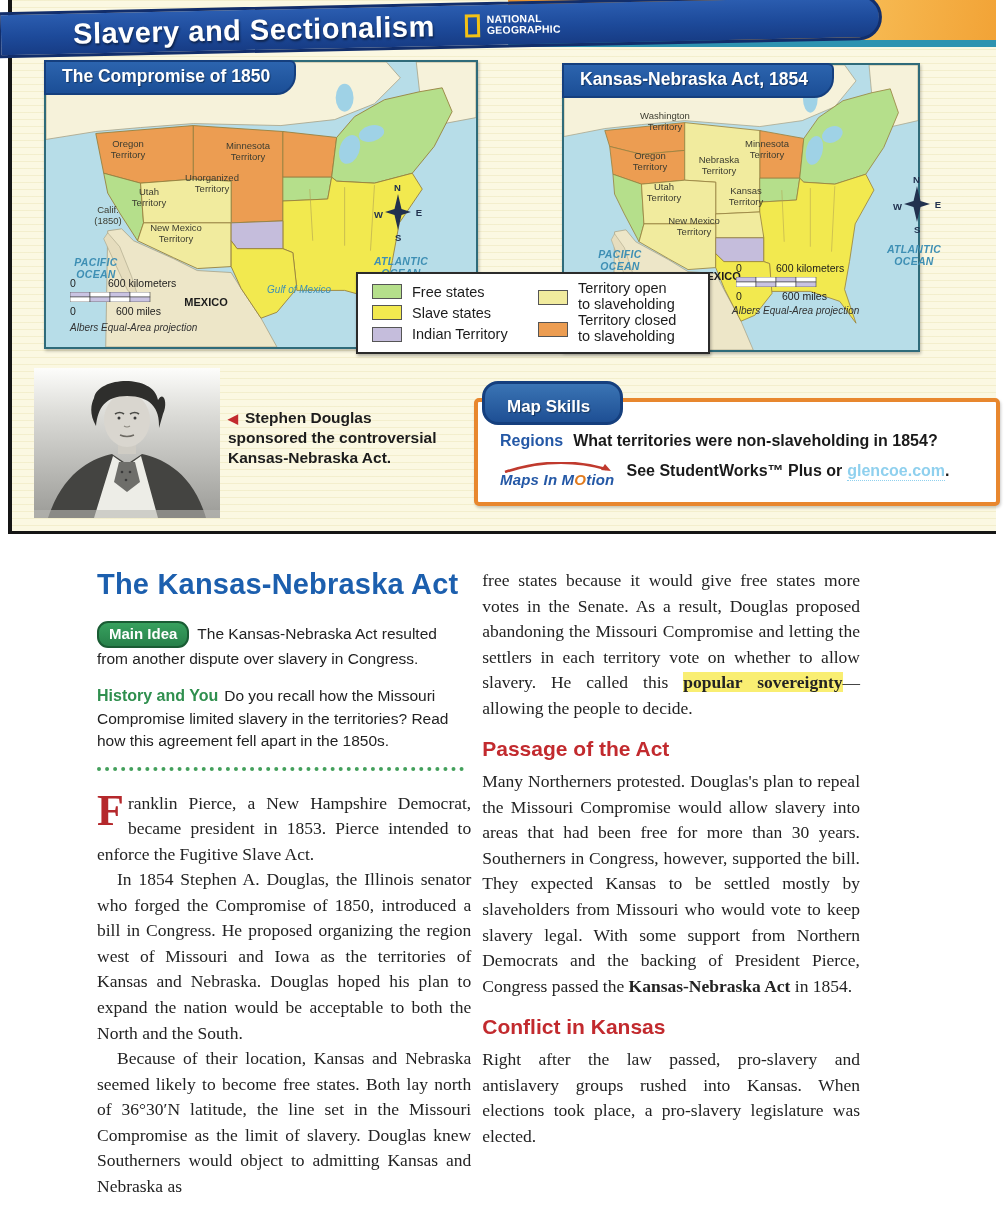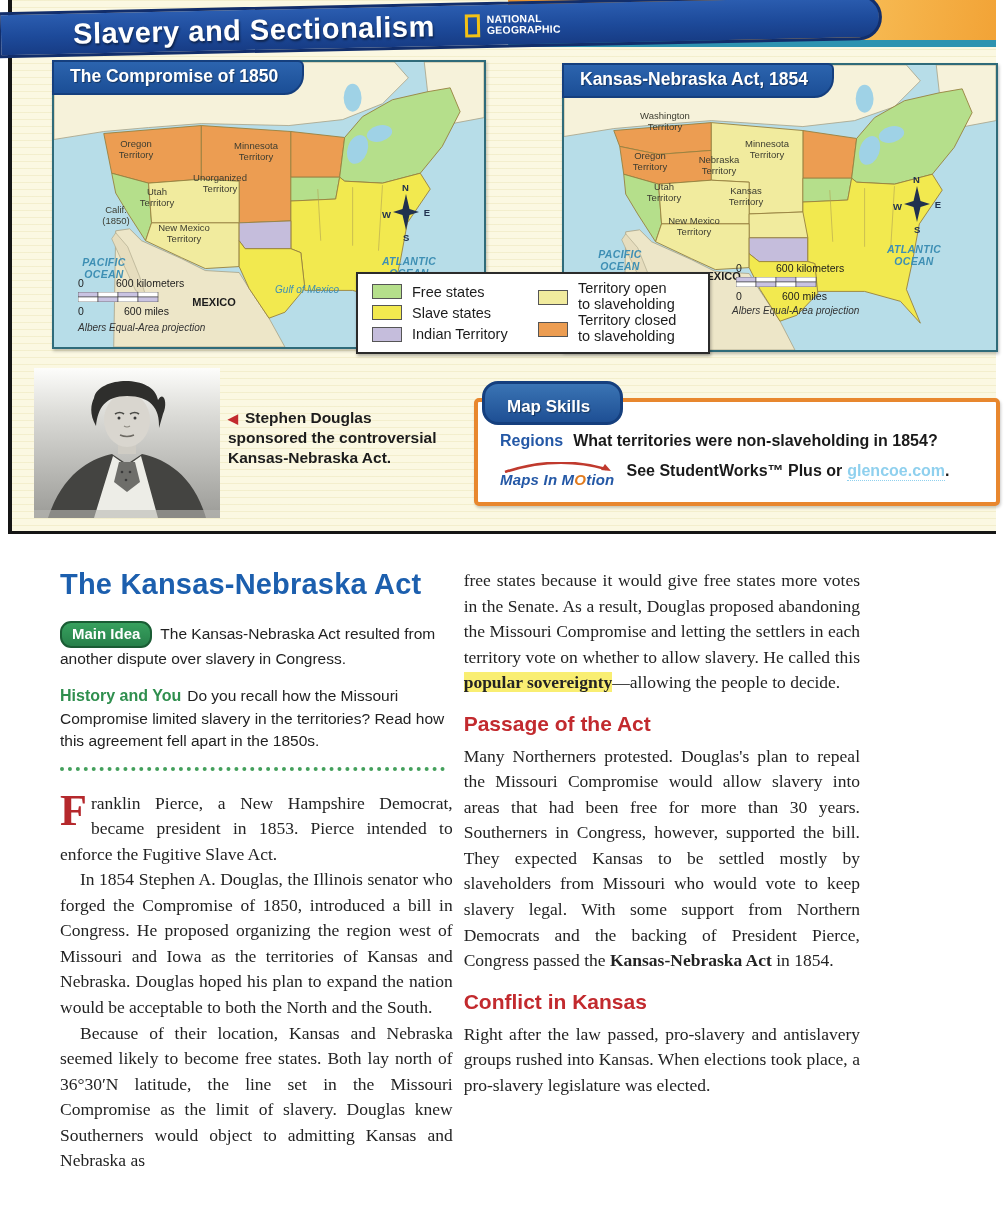--- a/index.html
+++ b/index.html
@@ -25,22 +25,22 @@
   .ribbon-title { color:#fff; font-size:29px; font-weight:bold; letter-spacing:.5px;
                   text-shadow:1px 2px 2px rgba(0,0,0,.45); }
   .natgeo { display:flex; align-items:center; gap:7px; margin-left:30px; }
   .ng-box { width:15px; height:23px; border:3px solid #F3C216; background:transparent; }
   .ng-text { color:#fff; font-size:10.5px; font-weight:bold; line-height:1.05; letter-spacing:.2px; }
   .ng-text span { display:block; }
 
   
   .mapcard { position:absolute; border:2px solid #2F6B7A; background:#B7DDE8;
              box-shadow:1px 2px 3px rgba(0,0,0,.25); z-index:2; }
-  .map1 { left:40px; top:60px; width:434px; height:289px; }
-  .map2 { left:550px; top:63px; width:436px; height:289px; }
+  .map1 { left:32px; top:60px; width:434px; height:289px; }
+  .map2 { left:550px; top:63px; width:358px; height:289px; }
   .mapsvg { position:absolute; left:0; top:0; width:100%; height:100%; }
   .map-banner { position:absolute; left:-2px; top:-2px; background:linear-gradient(180deg,#2C64AE,#1B4E96);
                 border:2px solid #153F7E; border-radius:0 6px 20px 0; color:#fff; font-weight:bold;
                 font-size:17.5px; padding:4px 24px 6px 16px; z-index:4; text-shadow:1px 1px 1px rgba(0,0,0,.4); }
   .ml { position:absolute; font-size:9.5px; line-height:1.12; color:#3C3C30; text-align:center;
         white-space:pre-line; transform:translate(-50%,-50%); z-index:3; }
   .ml.ocean { font-weight:bold; font-style:italic; font-size:10.5px; color:#3E8FB4; letter-spacing:.3px; }
   .ml.gulf  { font-style:italic; font-size:10px; color:#3E8FB4; white-space:nowrap; }
   .ml.country { font-weight:bold; font-size:11px; color:#1c1c1c; }
   .ml.snum { transform:none; text-align:left; font-size:10.5px; color:#1c1c1c; white-space:nowrap; }
@@ -82,21 +82,21 @@
   .ms-row2 { margin:12px 0 0 22px; font-size:16px; display:flex; align-items:flex-start; }
   .mim { position:relative; display:inline-block; padding-top:9px; margin-right:12px; }
   .mim-arc { position:absolute; left:2px; top:0; }
   .mim-text { font-weight:bold; font-style:italic; font-size:15px; color:#2458A6; letter-spacing:.2px; }
   .mim-o { color:#E07B1F; }
   .ms-see { color:#1a1a1a; font-weight:bold; }
   .ms-link { color:#8FD0EE; font-weight:bold; text-decoration:none; border-bottom:1px dotted #8FD0EE; margin-left:5px; }
   .ms-dot { color:#1a1a1a; font-weight:bold; }
 
   
-  .article { position:absolute; left:0; top:546px; width:928px; display:flex; padding:22px 68px 0 60px; gap:11px; }
+  .article { position:absolute; left:0; top:546px; width:928px; display:flex; padding:22px 68px 0 97px; gap:11px; }
   .col { width:425px; }
   .col.rightcol { width:429px; }
   .h1 { color:#1C5FAE; font-size:29px; font-weight:bold; margin-bottom:20px; letter-spacing:.2px; }
   .idea-block { font-size:15.5px; color:#222; line-height:1.45; margin-bottom:14px; }
   .badge { display:inline-block; background:linear-gradient(180deg,#37A15E,#27804A); color:#fff;
            font-weight:bold; font-size:15px; border:2px solid #1A5C34; border-radius:11px;
            padding:0 10px 1px; margin-right:8px; }
   .hy-label { color:#2F8F4E; font-weight:bold; font-size:16px; margin-right:6px; }
   .dotted { border-bottom:4px dotted #44A05C; margin:14px 0 20px; width:98%; }
   .serif p { font-family:"Liberation Serif", serif; font-size:17.5px; line-height:1.46; color:#232323;

